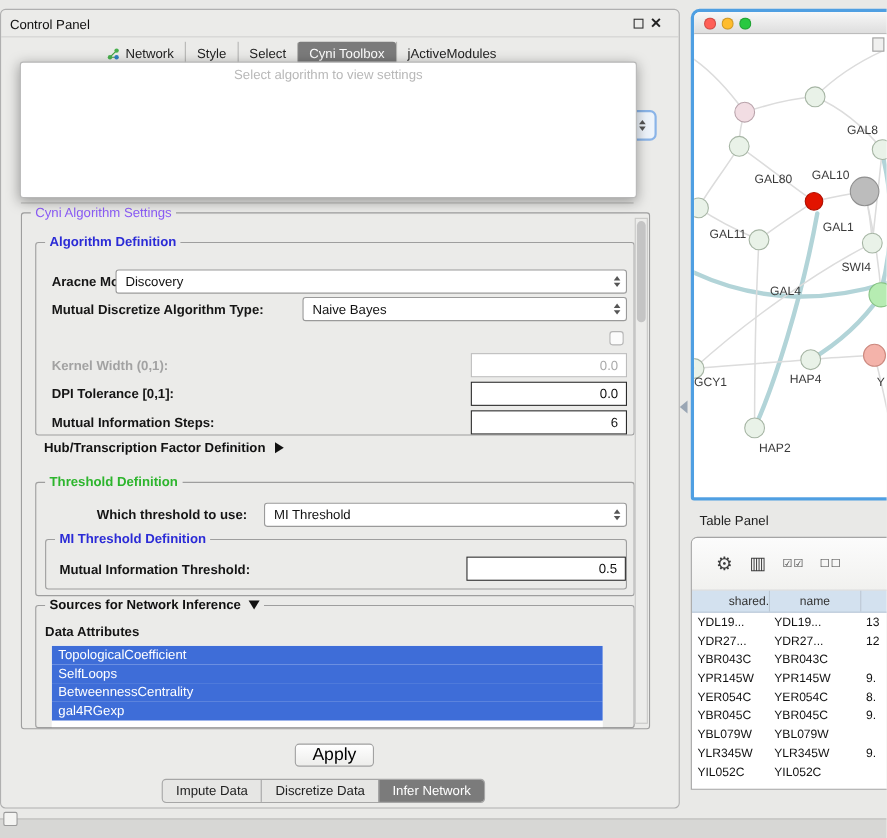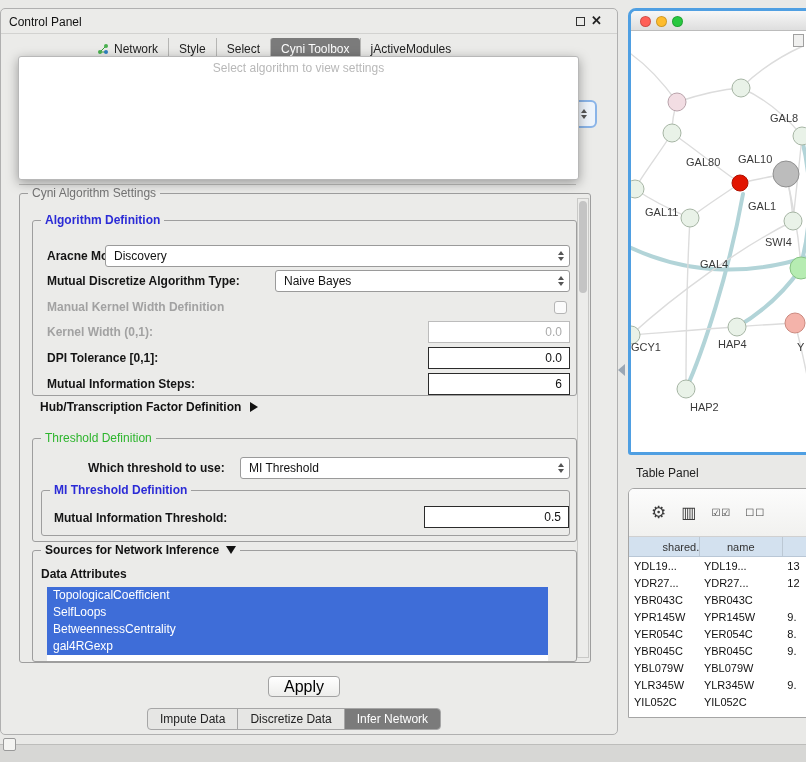--- a/index.html
+++ b/index.html
@@ -26,23 +26,23 @@
   
   #algo-popup{position:absolute;left:17px;top:47px;width:561px;height:124px;background:#fff;
               border:1px solid #b8b8b8;border-radius:3px;box-shadow:0 3px 12px rgba(0,0,0,.35);z-index:5}
   #popup-placeholder{position:absolute;left:0;top:4px;width:100%;text-align:center;color:#b8b8b8;font-size:12px}
   #popup-items{position:absolute;left:2px;top:32px;right:2px}
   .popup-item{height:15px;line-height:15px;font-size:12px;color:#111;white-space:nowrap}
   .popup-item.bold{font-weight:bold}
   
   .group{position:absolute;border:1px solid #9e9e9e;border-radius:3px}
   .gtitle{position:absolute;top:-8px;left:8px;background:#ebebe9;padding:0 4px;font-size:12px;line-height:14px;white-space:nowrap}
-  .gtitle.plain{color:#737373}
+  .gtitle.plain{color:#8b5cf6}
   .gtitle.blue{color:var(--section-blue,#2b2bd6);font-weight:bold}
-  .gtitle.green{color:var(--section-green,#2db52d);font-weight:normal}
+  .gtitle.green{color:var(--section-green,#2db52d);font-weight:bold}
   .gtitle-row{position:absolute;top:-8px;left:8px;background:#ebebe9;padding:0 4px;display:flex;align-items:center;gap:7px;
               font-size:12px;font-weight:bold;color:#111;line-height:14px}
   .lbl{position:absolute;font-size:12px;font-weight:bold;color:#151515;white-space:nowrap}
   .lbl.dis{color:#a2a2a2}
   
   .combo{position:absolute;height:22px;background:#fff;border:1px solid #9a9a9a;border-radius:3px;
          display:flex;align-items:center;padding:0 22px 0 8px;font-size:12px;color:#111}
   .combo-arrows{position:absolute;right:5px;top:0;bottom:0;display:flex;flex-direction:column;justify-content:center;gap:2px}
   .tri-up{width:0;height:0;border-left:3.5px solid transparent;border-right:3.5px solid transparent;border-bottom:4px solid #555}
   .tri-dn{width:0;height:0;border-left:3.5px solid transparent;border-right:3.5px solid transparent;border-top:4px solid #555}
@@ -160,21 +160,20 @@
 
       <span class="lbl" style="left:14px;top:53px">Mutual Discretize Algorithm Type:</span>
       <div class="combo" style="left:242px;top:49px;width:295px">
         <span>Naive Bayes</span>
         <span class="combo-arrows">
             <i class="tri-up"></i>
             <i class="tri-dn"></i>
           </span>
       </div>
 
-      <span class="lbl dis" style="left:14px;top:79px">Manual Kernel Width Definition</span>
       <div class="checkbox" style="left:521px;top:80px"></div>
 
       <span class="lbl dis" style="left:14px;top:104px">Kernel Width (0,1):</span>
       <div class="field dis" style="left:395px;top:100px;width:142px">
         <span>0.0</span>
       </div>
 
       <span class="lbl" style="left:14px;top:130px">DPI Tolerance [0,1]:</span>
       <div class="field" style="left:395px;top:126px;width:142px">
         <span>0.0</span>

